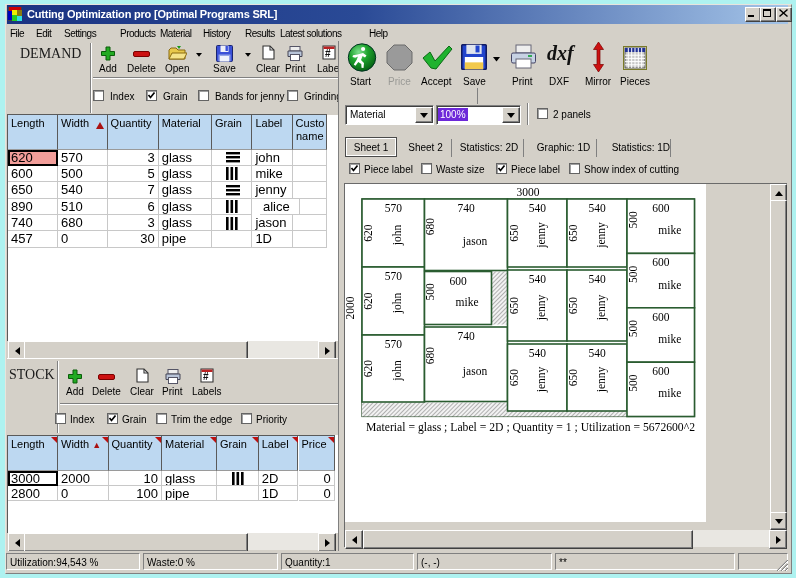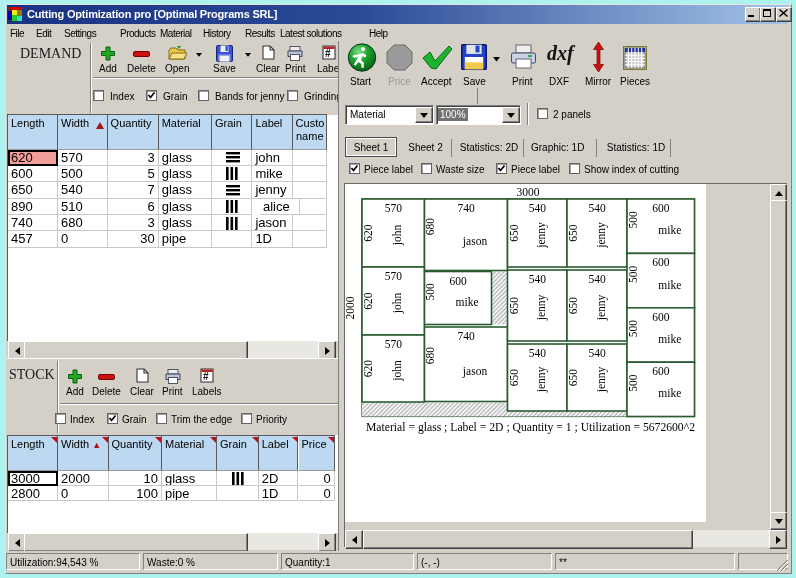--- a/index.html
+++ b/index.html
@@ -377,36 +377,36 @@
 <div class="abs tlabel" style="left:620px;top:76px;color:#000">Pieces</div>
 <div class="abs" style="left:477px;top:88px;width:1px;height:16px;background:#808080"></div>
 <div class="abs sunk" style="left:345px;top:105px;width:87px;height:18px;background:#fff;box-shadow:inset 1px 1px 0 #404040"></div>
 <div class="abs" style="left:350px;top:109px;font-size:10px">Material</div>
 <div class="abs b3d arrowbtn" style="left:415px;top:107px;width:16px;height:14px;font-size:8px">
     <svg width="8" height="5">
       <path d="M0 0 L8 0 L4 5 Z" fill="#000"></path>
     </svg>
   </div>
 <div class="abs sunk" style="left:436px;top:105px;width:83px;height:18px;background:#fff;box-shadow:inset 1px 1px 0 #404040"></div>
-<div class="abs" style="left:438px;top:108px;font-size:10px;background:#737373;color:#fff;padding:1px 2px">100%</div>
+<div class="abs" style="left:438px;top:108px;font-size:10px;background:#6d28d9;color:#fff;padding:1px 2px">100%</div>
 <div class="abs b3d arrowbtn" style="left:502px;top:107px;width:16px;height:14px;font-size:8px">
     <svg width="8" height="5">
       <path d="M0 0 L8 0 L4 5 Z" fill="#000"></path>
     </svg>
   </div>
 <div class="abs" style="left:527px;top:103px;width:1px;height:22px;background:#808080"></div>
 <div class="abs" style="left:528px;top:103px;width:1px;height:22px;background:#fff"></div>
 <div class="abs cbx" style="left:537px;top:108px"></div>
 <div class="abs cblabel" style="left:553px;top:109px">2 panels</div>
 <div class="abs" style="left:344px;top:136px;width:444px;height:22px;background:#d4d0c8"></div>
 <div class="abs" style="left:345px;top:137px;width:52px;height:20px;background:#d4d0c8;border:1px solid #4a4a4a;box-shadow:inset 1px 1px 0 #fff,inset -1px -1px 0 #fff;box-sizing:border-box;text-align:center;font-size:10px;padding-top:4px">Sheet 1</div>
 <div class="abs" style="left:400px;top:139px;width:52px;height:18px;background:#d4d0c8;box-sizing:border-box;text-align:center;font-size:10px;padding-top:3px;border-right:1px solid #808080">Sheet 2</div>
 <div class="abs" style="left:455px;top:139px;width:69px;height:18px;background:#d4d0c8;box-sizing:border-box;text-align:center;font-size:10px;padding-top:3px;border-right:1px solid #808080">Statistics: 2D</div>
-<div class="abs" style="left:531px;top:139px;width:66px;height:18px;background:#d4d0c8;box-sizing:border-box;font-size:10px;padding-top:3px;border-right:1px solid #808080">Graphic: 1D</div>
-<div class="abs" style="left:602px;top:139px;width:69px;height:18px;background:#d4d0c8;box-sizing:border-box;text-align:center;font-size:10px;padding-top:3px;border-right:1px solid #808080">Statistics: 1D</div>
+<div class="abs" style="left:531px;top:139px;width:66px;height:18px;background:#d4d0c8;box-sizing:border-box;text-align:center;font-size:10px;padding-top:3px;border-right:1px solid #808080">Graphic: 1D</div>
+<div class="abs" style="left:602px;top:139px;width:69px;height:18px;background:#d4d0c8;box-sizing:border-box;text-align:right;font-size:10px;padding-top:3px;border-right:1px solid #808080">Statistics: 1D</div>
 <div class="abs" style="left:344px;top:158px;width:444px;height:25px;background:#d4d0c8"></div>
 <div class="abs cbx" style="left:349px;top:163px">
     <svg width="9" height="9" style="position:absolute;left:0px;top:0px">
       <path d="M1.5 4 L3.5 6.5 L7.5 1.5" fill="none" stroke="#000" stroke-width="1.7"></path>
     </svg>
   </div>
 <div class="abs cblabel" style="left:364px;top:164px">Piece label</div>
 <div class="abs cbx" style="left:421px;top:163px"></div>
 <div class="abs cblabel" style="left:436px;top:164px">Waste size</div>
 <div class="abs cbx" style="left:496px;top:163px">

